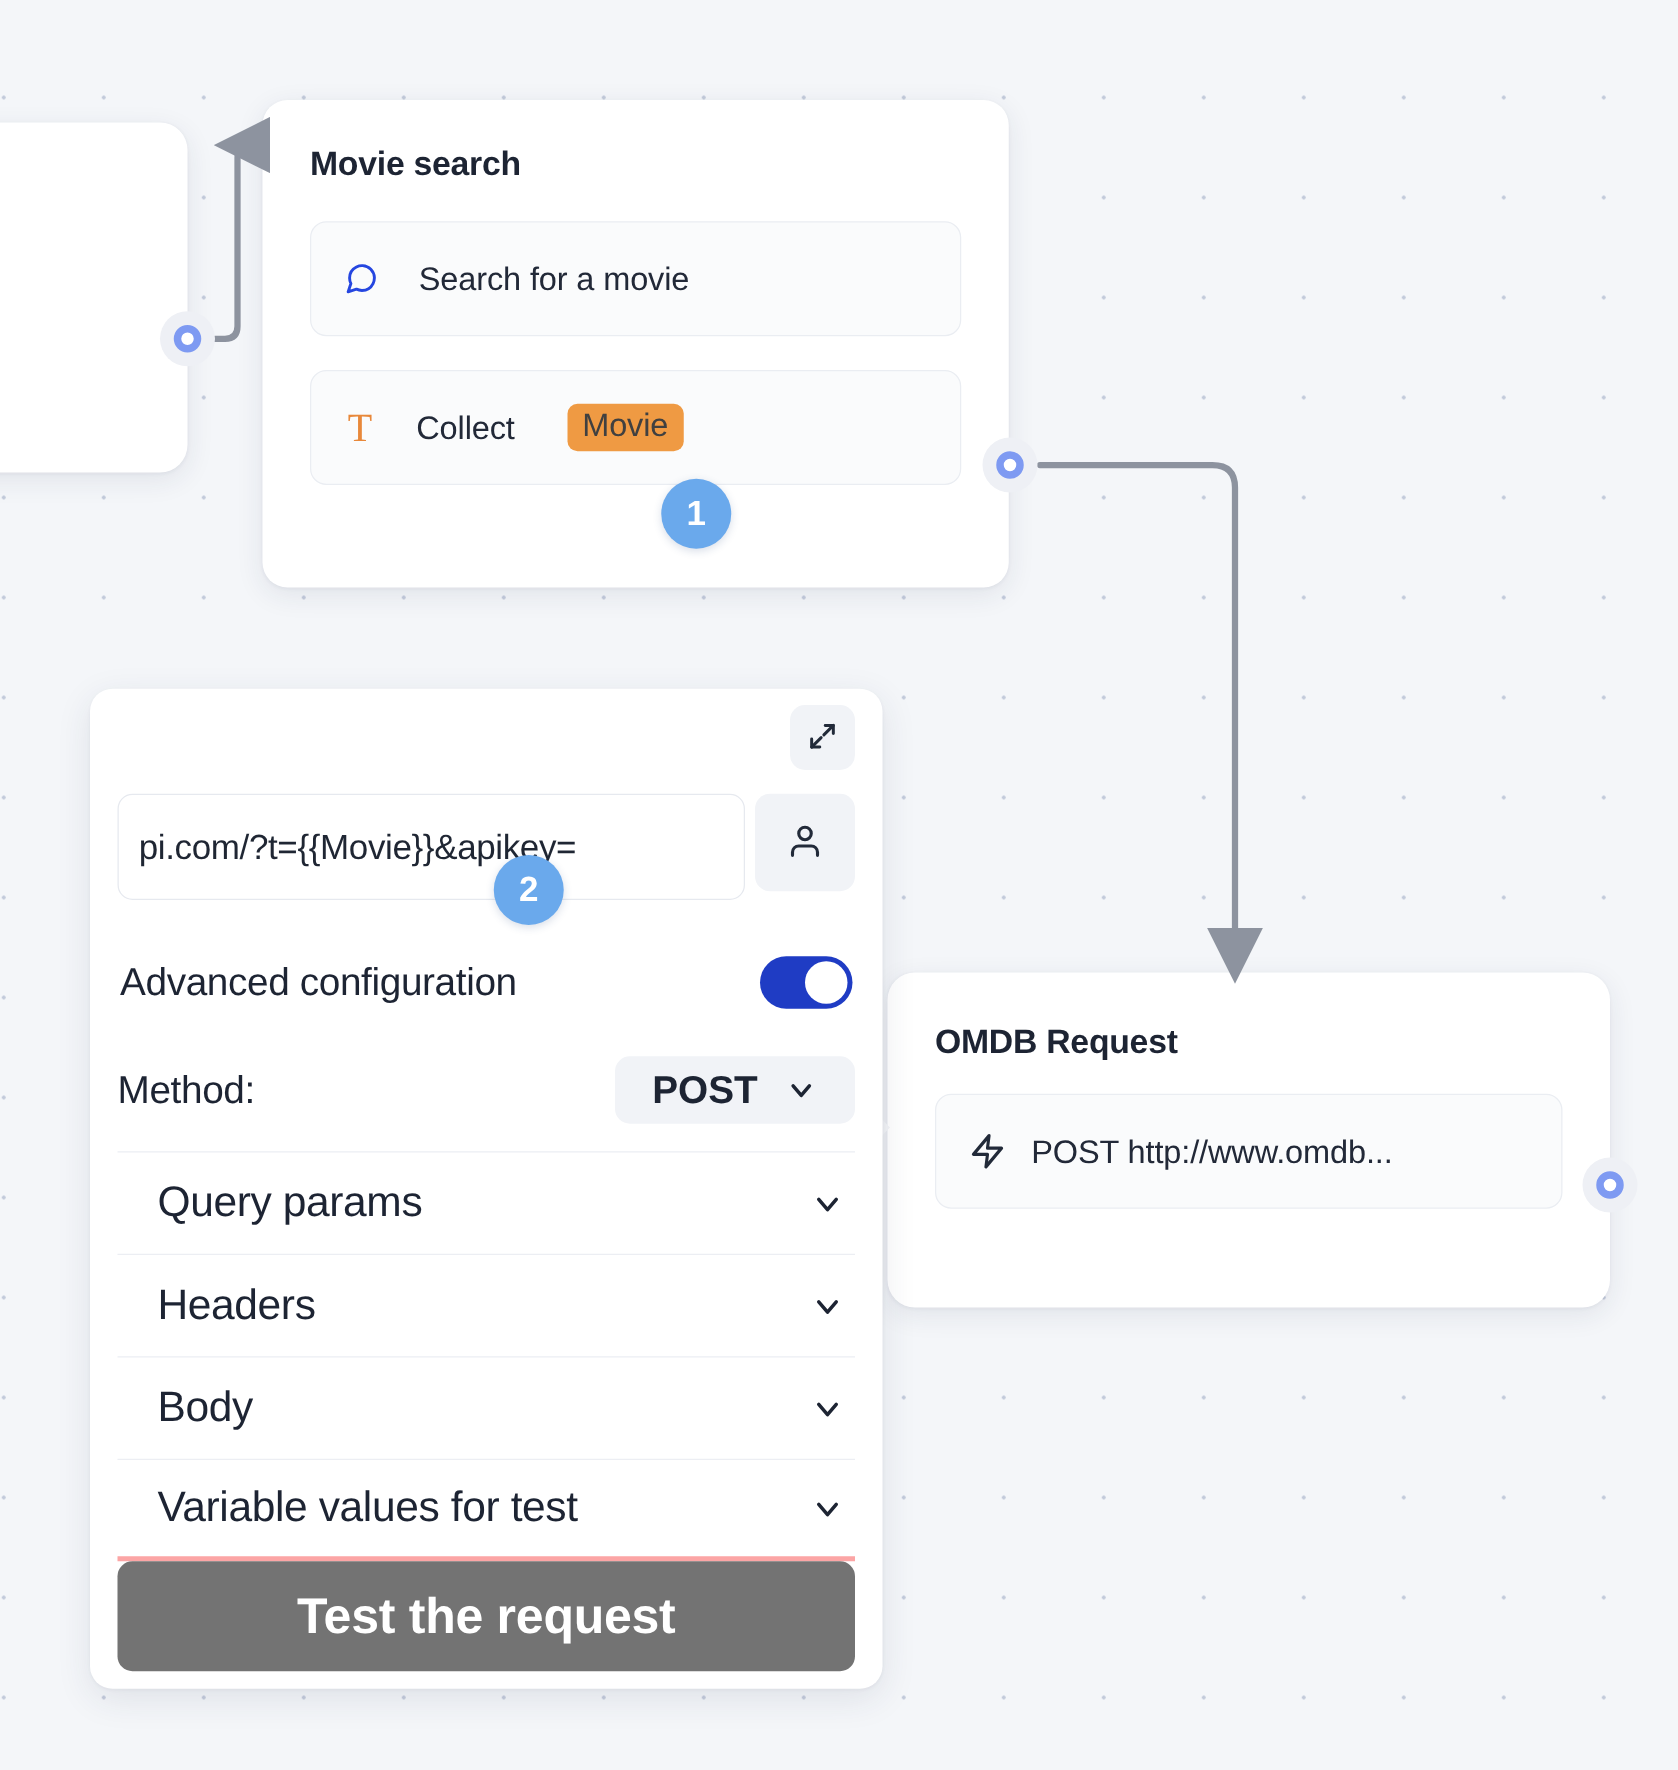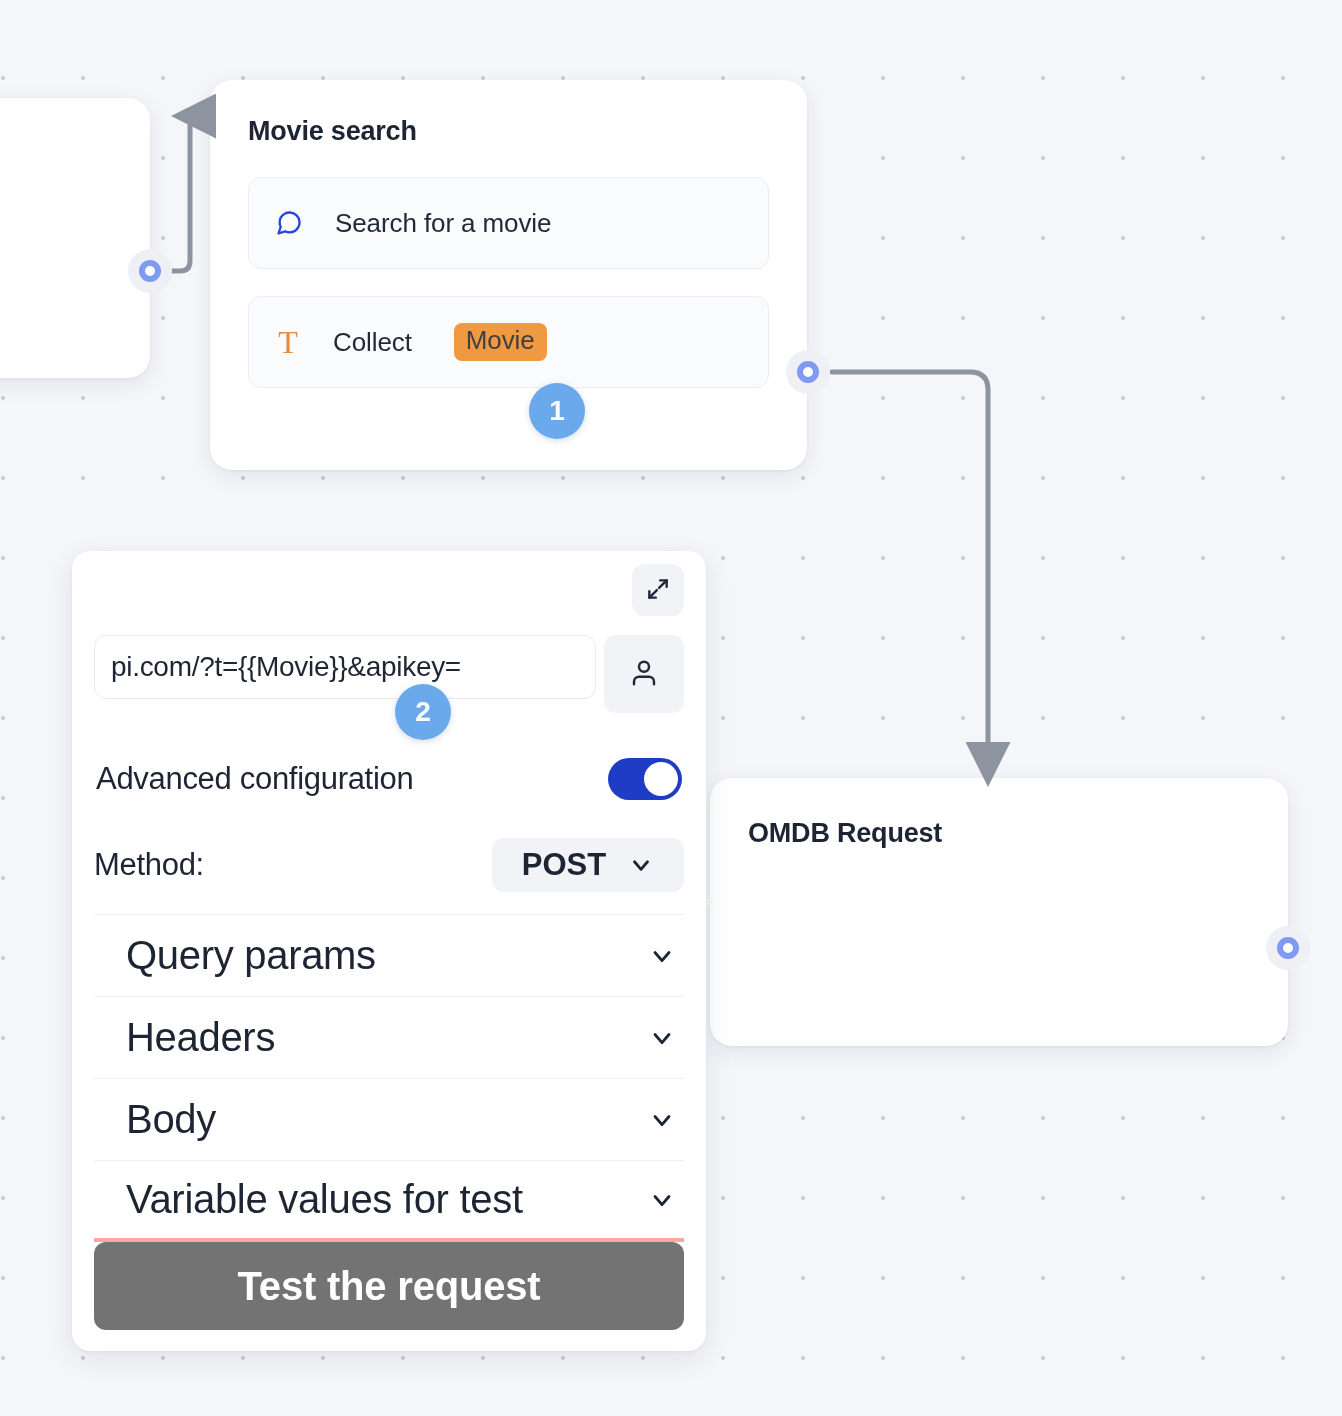--- a/index.html
+++ b/index.html
@@ -55,20 +55,21 @@
     border-radius: 22px;
   }
 
   
   #node-movie-search {
     left: 210px;
     top: 80px;
     width: 597px;
     height: 390px;
     padding: 36px 38px;
+    border-radius: 20px;
   }
   #node-movie-search .node-title { margin-bottom: 30px; }
   #node-movie-search .chip {
     height: 92px;
     padding: 0 26px;
     margin-bottom: 27px;
   }
   #node-movie-search .chip:last-of-type { margin-bottom: 0; }
 
   .icon-bubble { color: #2546e0; display: block; }
@@ -206,21 +207,21 @@
     color: #222a39;
   }
   .url-row {
     display: flex;
     gap: 8px;
     align-items: stretch;
     margin-top: 6px;
   }
   .url-input {
     flex: 1;
-    height: 64px;
+    height: 85px;
     border: 1px solid #e6e9ef;
     border-radius: 12px;
     background: #ffffff;
     font-family: "Liberation Sans", sans-serif;
     font-size: 28px;
     color: #1f2633;
     padding: 0 16px;
     letter-spacing: -0.3px;
     outline: none;
     min-width: 0;
@@ -305,21 +306,21 @@
     height: 82px;
     display: flex;
     align-items: center;
     justify-content: space-between;
     border-top: 1px solid #eceef3;
     cursor: pointer;
     padding: 0 8px 0 32px;
   }
   .accordion-row:last-of-type { border-bottom: 4px solid #fca5a5; }
   .accordion-label {
-    font-size: 40px;
+    font-size: 34px;
     color: #1d2433;
     letter-spacing: -0.3px;
   }
   .chev { color: #1d2433; display: block; }
 
   .test-btn {
     display: block;
     width: 100%;
     height: 88px;
     background: #737373;
@@ -371,20 +372,28 @@
   </div>
 </div>
 
 <div class="port" id="port-left-node"></div>
 <div class="port" id="port-movie-out"></div>
 <div class="port" id="port-omdb-out"></div>
 
 <div class="node" id="node-omdb">
   <div class="omdb-entry-marker"></div>
   <div class="node-title">OMDB Request</div>
+  <div class="chip">
+    <span>
+      <svg class="icon-zap" width="30" height="30" viewBox="0 0 24 24" fill="none" stroke="currentColor" stroke-width="2" stroke-linecap="round" stroke-linejoin="round">
+        <polygon points="13 2 3 14 12 14 11 22 21 10 12 10 13 2"></polygon>
+      </svg>
+    </span>
+    <span>POST http://www.omdb...</span>
+  </div>
 </div>
 
 <div id="panel-request-config">
 
   <div class="panel-topbar">
     <button class="icon-btn-square">
       <span>
         <svg width="26" height="26" viewBox="0 0 24 24" fill="none" stroke="currentColor" stroke-width="2.2" stroke-linecap="round" stroke-linejoin="round">
           <polyline points="14 4 20 4 20 10"></polyline>
           <polyline points="10 20 4 20 4 14"></polyline>

